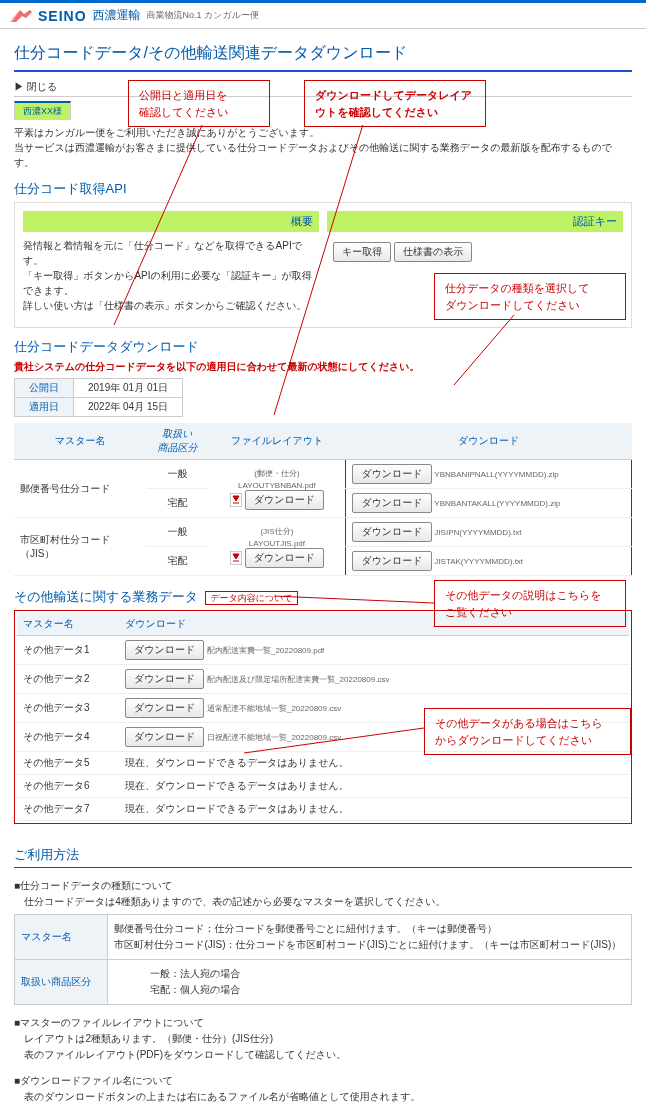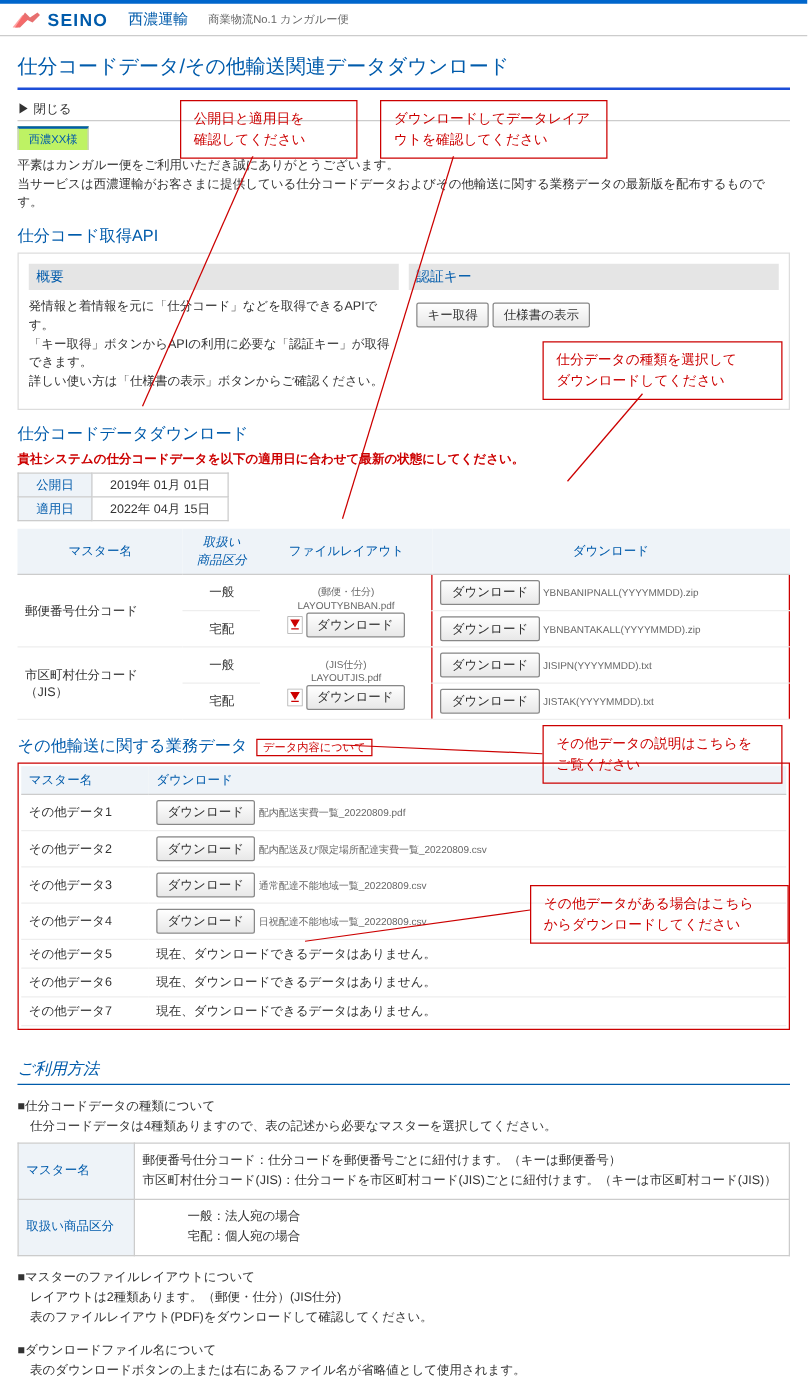--- a/index.html
+++ b/index.html
@@ -1,34 +1,34 @@
 <!DOCTYPE html>
 <html><head>
 <meta charset="utf-8">
 <style>
 body { margin:0; font-family:"MS PGothic","Hiragino Sans",sans-serif; font-size:10px; color:#333; background:#fff; }
 .top-line { height:3px; background:#0066cc; }
-.header { padding:4px 10px; border-bottom:1px solid #ccc; display:flex; align-items:center; gap:16px; }
+.header { padding:4px 10px; border-bottom:1px solid #ccc; display:flex; align-items:center; gap:6px; }
 .logo { display:flex; align-items:center; gap:4px; }
 .logo-icon { width:24px; height:16px; position:relative; }
 .brand { color:#005bab; font-weight:bold; font-size:14px; letter-spacing:1px; }
 .brand-jp { color:#005bab; font-size:12px; }
 .brand-sub { color:#666; font-size:9px; }
 .content { padding:10px 14px; }
 .page-title { color:#005bab; font-size:16px; border-bottom:2px solid #1d4ed8; padding:4px 0 6px; margin-bottom:6px; }
 .close-bar { display:flex; align-items:center; padding:2px 0; font-size:10px; border-bottom:1px solid #ccc; margin-bottom:4px;}
 .close-btn { color:#333; margin-right:12px; }
 .tab { display:inline-block; color:#005bab; padding:2px 8px; border-top:2px solid #005bab; border-left:1px solid #ccc; border-right:1px solid #ccc; background:#bef264; font-size:9px; margin-bottom:-1px;}
 .small-text { font-size:10px; line-height:1.5; margin:6px 0; }
 h2 { color:#005bab; font-size:13px; font-weight:normal; margin:10px 0 4px; }
 .box { border:1px solid #ddd; padding:4px; }
 .api-row { display:flex; }
 .api-left { flex:1; padding:4px; }
 .api-right { flex:1; padding:4px; }
-.hdr { background:#e5e5e5; color:#005bab; padding:3px 6px; font-size:11px; margin-bottom:4px; }
+.hdr { background:#bef264; color:#005bab; padding:3px 6px; font-size:11px; margin-bottom:4px;text-align:right; }
 .btn { display:inline-block; border:1px solid #888; background:linear-gradient(#fff,#e8e8e8); padding:2px 8px; font-size:10px; border-radius:2px; cursor:pointer; }
 .red-text { color:#c00; font-weight:bold; font-size:10px; }
 .date-tbl { border-collapse:collapse; font-size:10px; }
 .date-tbl td { border:1px solid #ccc; padding:2px 14px; text-align:center; }
 .date-tbl .lbl { background:#eef3f8; color:#005bab; }
 .red-box { border:1.5px solid #c00; }
 .main-tbl { width:100%; border-collapse:collapse; font-size:10px; margin-top:6px; }
 .main-tbl th { background:#eef3f8; color:#005bab; font-weight:normal; padding:4px; border-bottom:1px solid #ccc; text-align:center; }
 .main-tbl td { padding:4px 6px; border-bottom:1px solid #eee; text-align:center; }
 .main-tbl td.left { text-align:left; }
@@ -64,23 +64,23 @@
 
 <div class="content rel">
   <div class="page-title">仕分コードデータ/その他輸送関連データダウンロード</div>
   <div class="close-bar">
     <span class="close-btn">▶ <span>閉じる</span></span>
   </div>
   <span class="tab">西濃XX様</span>
 
   <div class="rel">
 
-    <div class="callout" style="top:-45px; left:130px; width:120px;"><span style="white-space:pre-line;">公開日と適用日を
+    <div class="callout" style="top:-45px; left:114px; width:120px;"><span style="white-space:pre-line;">公開日と適用日を
 確認してください</span></div>
-    <div class="callout" style="top:-45px; left:290px; width:160px;"><span style="white-space:pre-line;">ダウンロードしてデータレイア
+    <div class="callout" style="top:-45px; left:290px; width:160px;"><span style="white-space:pre-line;font-weight:bold;">ダウンロードしてデータレイア
 ウトを確認してください</span></div>
     <div class="callout" style="top:148px; left:420px; width:170px;"><span style="white-space:pre-line;">仕分データの種類を選択して
 ダウンロードしてください</span></div>
     <svg class="line" width="620" height="480">
       <line x1="190" y1="-4" x2="100" y2="200" stroke="#c00" stroke-width="1"></line>
       <line x1="350" y1="-4" x2="260" y2="290" stroke="#c00" stroke-width="1"></line>
       <line x1="500" y1="190" x2="440" y2="260" stroke="#c00" stroke-width="1"></line>
     </svg>
 
     <p class="small-text">
@@ -220,21 +220,21 @@
             </tr>
         <tr>
               <td>その他データ7</td>
               <td>現在、ダウンロードできるデータはありません。</td>
             </tr>
       </tbody>
         </table>
     </div>
   </div>
 
-  <h2 style="border-bottom:1px solid #005bab; padding-bottom:3px; margin-top:22px;font-style:italic;">ご利用方法</h2>
+  <h2 style="border-bottom:1px solid #005bab; padding-bottom:3px; margin-top:22px;">ご利用方法</h2>
   <div class="usage">
     <div class="sect">
       <div>■仕分コードデータの種類について</div>
       <div style="padding-left:10px;">仕分コードデータは4種類ありますので、表の記述から必要なマスターを選択してください。</div>
       <table class="usage-tbl">
         <tbody>
             <tr>
               <td class="lbl2">マスター名</td>
               <td style="white-space:pre-line;">郵便番号仕分コード：仕分コードを郵便番号ごとに紐付けます。（キーは郵便番号）
 市区町村仕分コード(JIS)：仕分コードを市区町村コード(JIS)ごとに紐付けます。（キーは市区町村コード(JIS)）</td>

